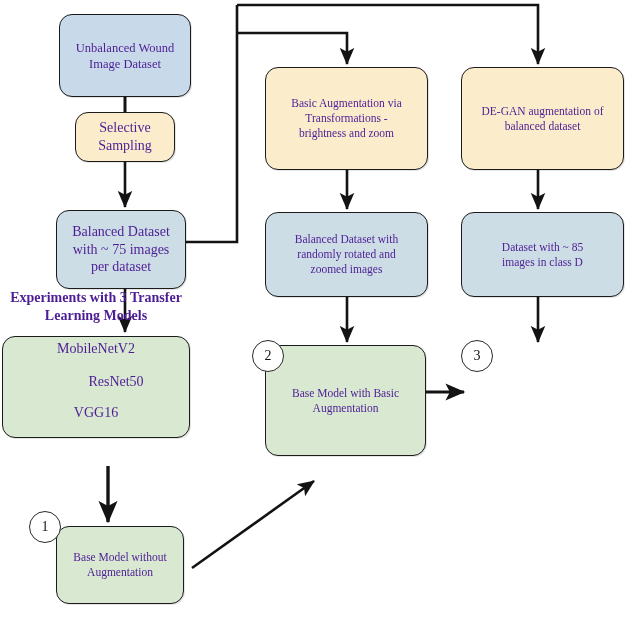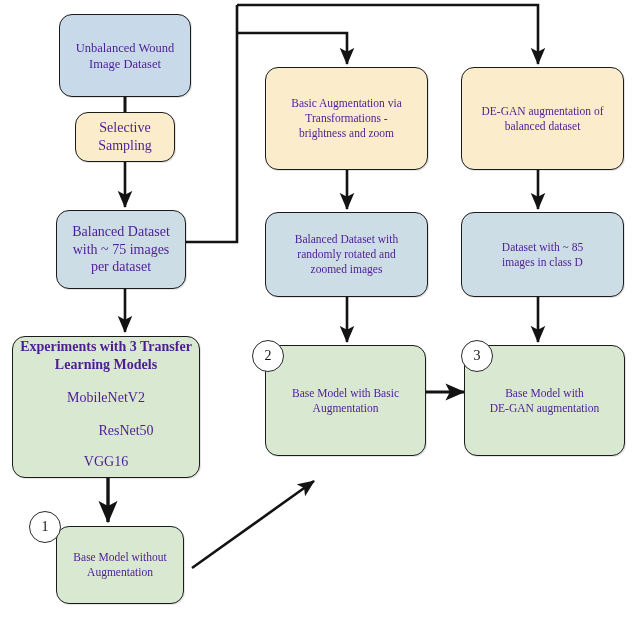--- a/index.html
+++ b/index.html
@@ -124,21 +124,21 @@
   </div>
 
   <div class="node fill-blue" style="left:56px; top:210px; width:130px; height:79px;">
     <div class="node-body">
       <span class="line t12">Balanced Dataset</span>
       <span class="line t12">with  ~ 75 images</span>
       <span class="line t12">per dataset</span>
     </div>
   </div>
 
-  <div class="node fill-green" style="left:12px; top:336px; width:188px; height:142px; justify-content:center; padding-top:10px;">
+  <div class="node fill-green" style="left:2px; top:336px; width:188px; height:102px; justify-content:flex-end; padding-top:10px;">
     <div class="node-body">
       <span class="line t12 bold">Experiments with 3 Transfer</span>
       <span class="line t12 bold">Learning Models</span>
       <span class="line t12" style="margin-top:15px;">MobileNetV2</span>
       <span class="line t12" style="margin-top:15px;margin-left:40px;">ResNet50</span>
       <span class="line t12" style="margin-top:13px;">VGG16</span>
     </div>
   </div>
 
   <div class="node fill-green" style="left:56px; top:526px; width:128px; height:78px;">
@@ -180,21 +180,15 @@
     </div>
   </div>
 
   <div class="node fill-blue" style="left:461px; top:212px; width:163px; height:85px;">
     <div class="node-body">
       <span class="line t11">Dataset with  ~ 85</span>
       <span class="line t11">images in class D</span>
     </div>
   </div>
 
-  <div class="node fill-green" style="left:464px; top:345px; width:161px; height:111px;">
-    <div class="node-body">
-      <span class="line t11">Base Model with</span>
-      <span class="line t11">DE-GAN augmentation</span>
-    </div>
-  </div>
   <div class="badge" style="left:461px; top:340px;">3</div>
 
 </div>
 
 </body></html>

